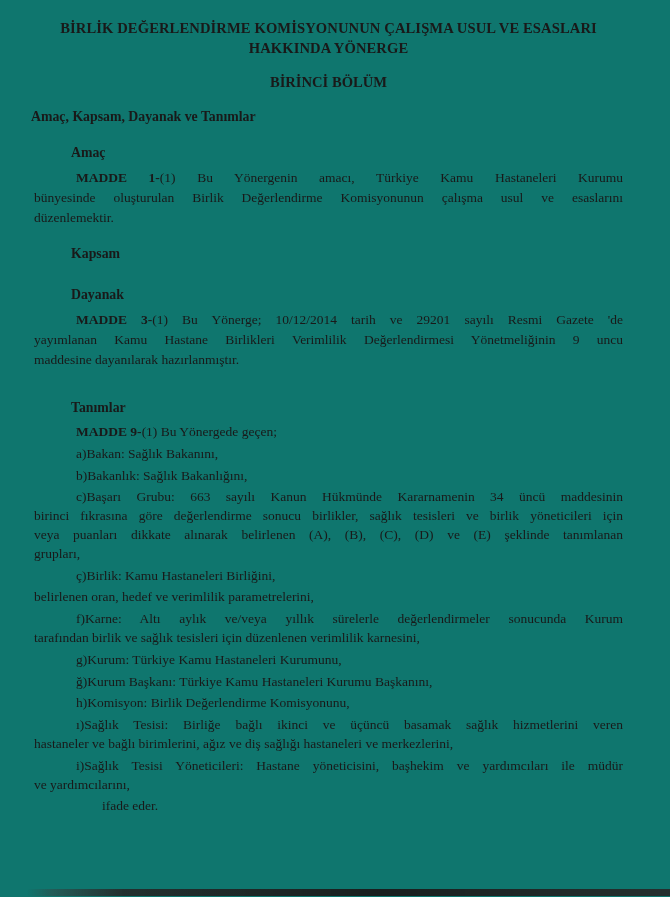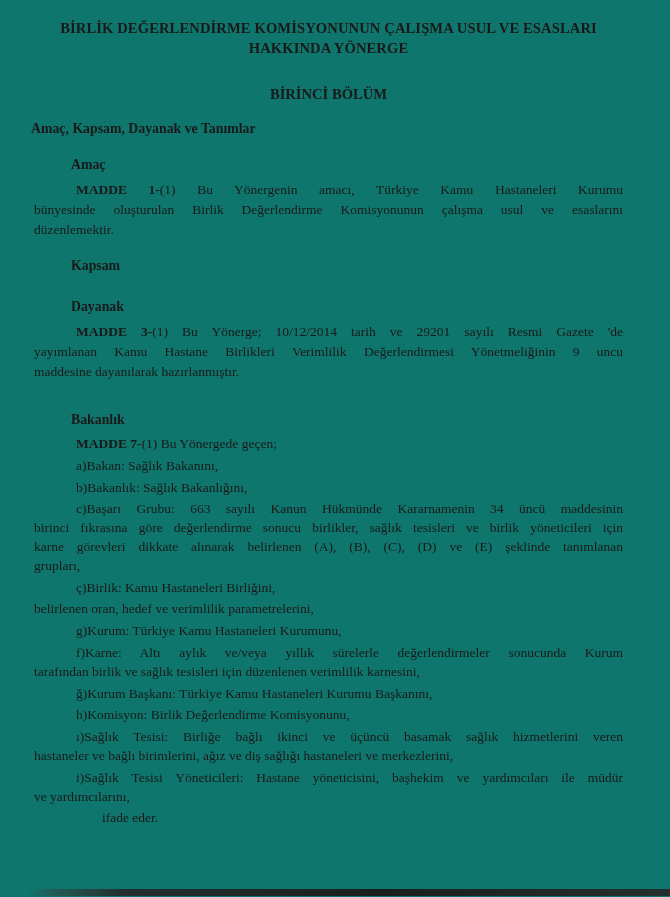--- a/index.html
+++ b/index.html
@@ -16,21 +16,21 @@
     overflow:hidden;
   }
   .title {
     text-align:center; font-weight:bold;
     font-size:14.6px; line-height:20px;
     letter-spacing:.1px;
   }
   .chapter {
     text-align:center; font-weight:bold;
     font-size:14.6px; line-height:20px;
-    margin-top:26px;
+    margin-top:14px;
   }
   .subtitle {
     text-align:left; font-weight:bold;
     font-size:13.8px; line-height:20px;
     margin-top:15px;
   }
   .sec-h {
     font-weight:bold; font-size:13.8px; line-height:20px;
     margin:16px 0 5px 40px;
   }
@@ -86,49 +86,49 @@
         <div class="sec-h">Dayanak</div>
         <div class="paras">
           <div class="para">
             <div class="ln j ind"><span class="b">MADDE 3-</span><span>(1) Bu Yönerge; 10/12/2014 tarih ve 29201 sayılı Resmi Gazete 'de</span></div>
             <div class="ln j">yayımlanan Kamu Hastane Birlikleri Verimlilik Değerlendirmesi Yönetmeliğinin 9 uncu</div>
             <div class="ln">maddesine dayanılarak hazırlanmıştır.</div>
           </div>
         </div>
       </div>
       <div class="sec sec4">
-        <div class="sec-h">Bakanlık</div>
+        <div class="sec-h">Tanımlar</div>
         <div class="paras tight">
           <div class="para">
-            <div class="ln ind"><span class="b">MADDE 7-</span><span>(1) Bu Yönergede geçen;</span></div>
+            <div class="ln ind"><span class="b">MADDE 9-</span><span>(1) Bu Yönergede geçen;</span></div>
           </div>
           <div class="para">
             <div class="ln ind">a)Bakan: Sağlık Bakanını,</div>
           </div>
           <div class="para">
             <div class="ln ind">b)Bakanlık: Sağlık Bakanlığını,</div>
           </div>
           <div class="para">
             <div class="ln j ind">c)Başarı Grubu: 663 sayılı Kanun Hükmünde Kararnamenin 34 üncü maddesinin</div>
             <div class="ln j">birinci fıkrasına göre değerlendirme sonucu birlikler, sağlık tesisleri ve birlik yöneticileri için</div>
-            <div class="ln j">karne görevleri dikkate alınarak belirlenen (A), (B), (C), (D) ve (E) şeklinde tanımlanan</div>
+            <div class="ln j">veya puanları dikkate alınarak belirlenen (A), (B), (C), (D) ve (E) şeklinde tanımlanan</div>
             <div class="ln">grupları,</div>
           </div>
           <div class="para">
             <div class="ln ind">ç)Birlik: Kamu Hastaneleri Birliğini,</div>
           </div>
           <div class="para">
             <div class="ln">belirlenen oran, hedef ve verimlilik parametrelerini,</div>
           </div>
           <div class="para">
-            <div class="ln ind">g)Kurum: Türkiye Kamu Hastaneleri Kurumunu,</div>
+            <div class="ln j ind">f)Karne: Altı aylık ve/veya yıllık sürelerle değerlendirmeler sonucunda Kurum</div>
+            <div class="ln">tarafından birlik ve sağlık tesisleri için düzenlenen verimlilik karnesini,</div>
           </div>
           <div class="para">
-            <div class="ln j ind">f)Karne: Altı aylık ve/veya yıllık sürelerle değerlendirmeler sonucunda Kurum</div>
-            <div class="ln">tarafından birlik ve sağlık tesisleri için düzenlenen verimlilik karnesini,</div>
+            <div class="ln ind">g)Kurum: Türkiye Kamu Hastaneleri Kurumunu,</div>
           </div>
           <div class="para">
             <div class="ln ind">ğ)Kurum Başkanı: Türkiye Kamu Hastaneleri Kurumu Başkanını,</div>
           </div>
           <div class="para">
             <div class="ln ind">h)Komisyon: Birlik Değerlendirme Komisyonunu,</div>
           </div>
           <div class="para">
             <div class="ln j ind">ı)Sağlık Tesisi: Birliğe bağlı ikinci ve üçüncü basamak sağlık hizmetlerini veren</div>
             <div class="ln">hastaneler ve bağlı birimlerini, ağız ve diş sağlığı hastaneleri ve merkezlerini,</div>

